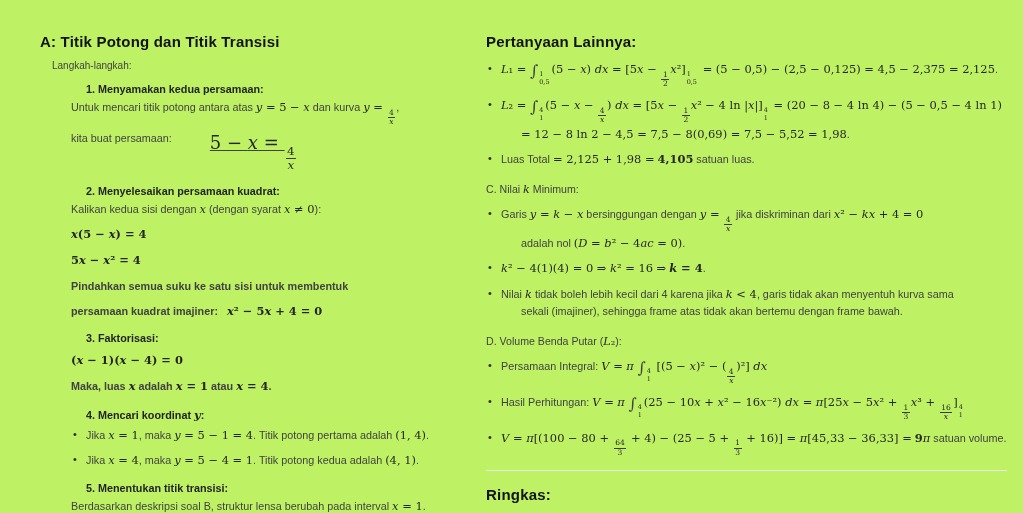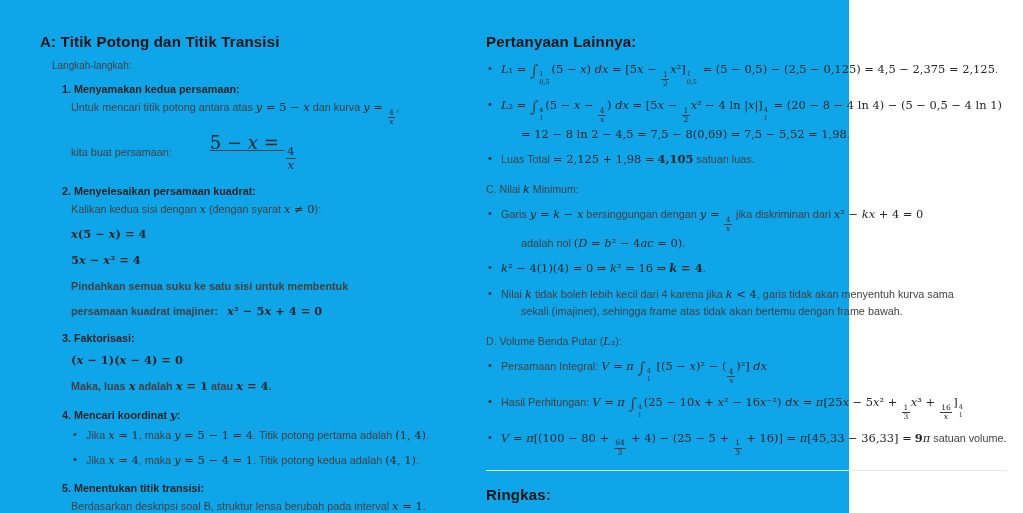--- a/index.html
+++ b/index.html
@@ -1,32 +1,32 @@
 <!DOCTYPE html>
 <html><head>
 <meta charset="utf-8">
 <style>
   html,body { margin:0; padding:0; }
   body {
     width:1023px; height:513px; background:#ffffff; overflow:hidden;
     font-family:"Liberation Sans", sans-serif; font-size:10.8px; color:#414141;
   }
-  .page { position:relative; width:849px; height:513px; background:#0ea5e9; }
+  .page { position:relative; width:1023px; height:513px; background:#bef264; }
   .col { position:absolute; top:33px; }
   .col.left  { left:40px;  width:424px; }
   .col.right { left:486px; width:521px; }
 
   .h { font-size:15px; font-weight:700; color:#131313; margin:0 0 10px 0; letter-spacing:0.2px; }
   .sub { margin:0 0 12px 12px; font-size:10px; }
   .steps { margin-left:22px; }
   .step { margin-bottom:12px; }
-  .stitle { font-weight:700; color:#232323; margin-bottom:4px; }
+  .stitle { font-weight:700; color:#232323; margin-bottom:4px;margin-left:24px; }
   .sline { margin:0 0 5px 9px; line-height:1.55; }
   .mline { margin:8px 0 8px 9px;font-weight:bold; }
-  .leadrow { display:flex; align-items:center; margin-left:9px; margin-top:2px; }
+  .leadrow { display:flex; align-items:flex-start; margin-left:9px; margin-top:2px; }
   .disp { margin-left:38px; font-size:17px;text-decoration:underline; }
 
   .seclabel { font-size:10.6px; margin:14px 0 9px 0; }
   .seclabel.first { margin-top:7px; }
   .bullet { position:relative; padding-left:15px; margin-bottom:7px; line-height:1.62; }
   .bullet::before { content:"•"; position:absolute; left:2px; top:0; color:#2b2b2b; font-size:11px; }
   .cont { margin-left:20px; }
 
   .divider { border-top:1px solid #e8e8e8; height:0; }
   .dmid { margin:13px 0 0 0; }

